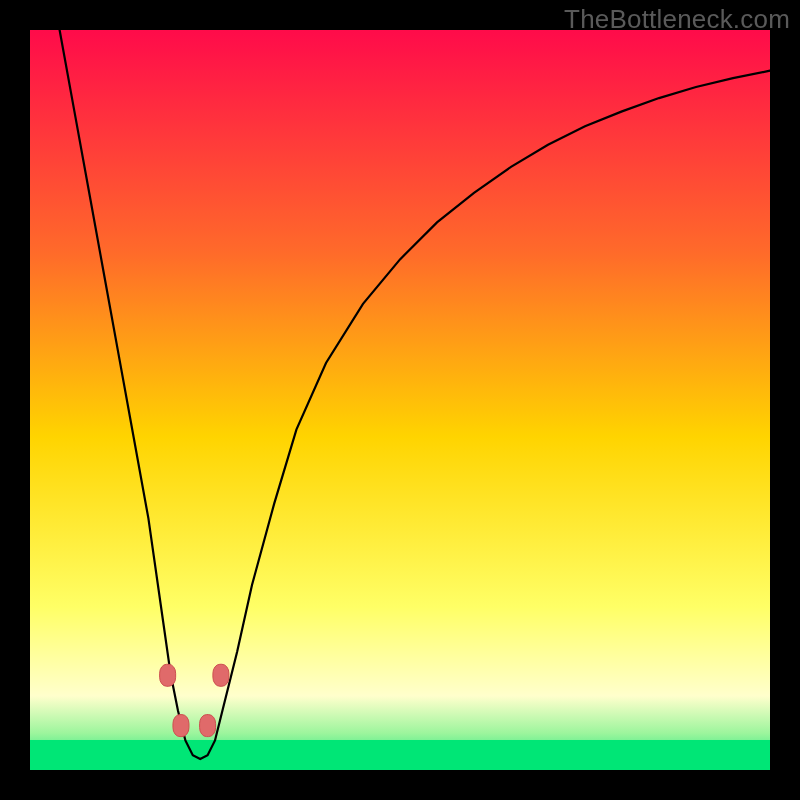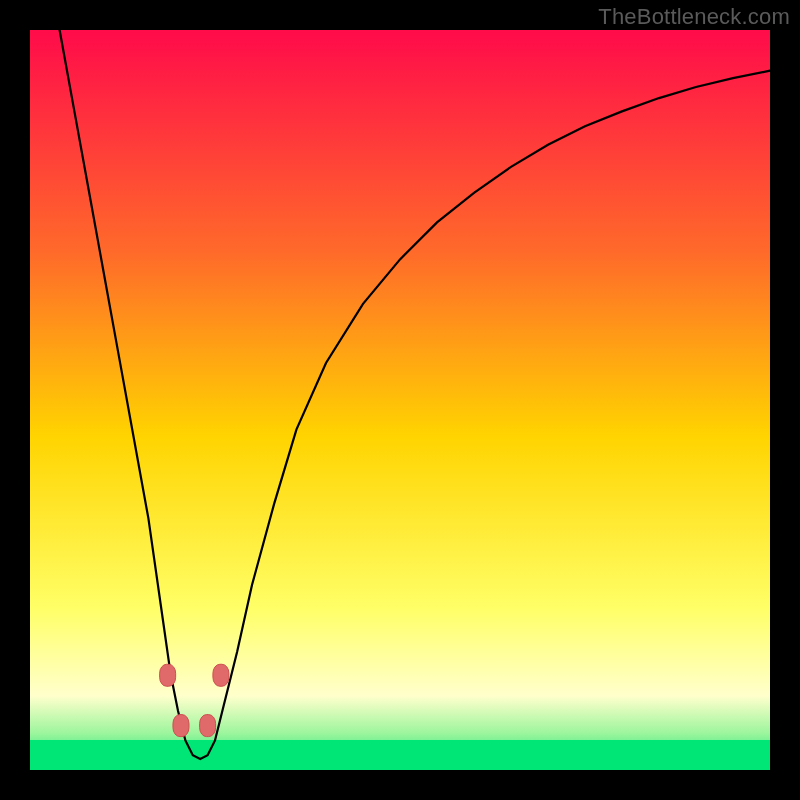--- a/index.html
+++ b/index.html
@@ -15,21 +15,21 @@
     position: relative;
     width: 800px;
     height: 800px;
     background: #000000;
   }
   .attribution {
     position: absolute;
     top: 4px;
     right: 10px;
     color: #5a5a5a;
-    font-size: 22px;
+    font-size: 26px;
     font-weight: 400;
     letter-spacing: 0.2px;
     z-index: 10;
   }
   svg {
     position: absolute;
     left: 0;
     top: 0;
   }
 </style>

